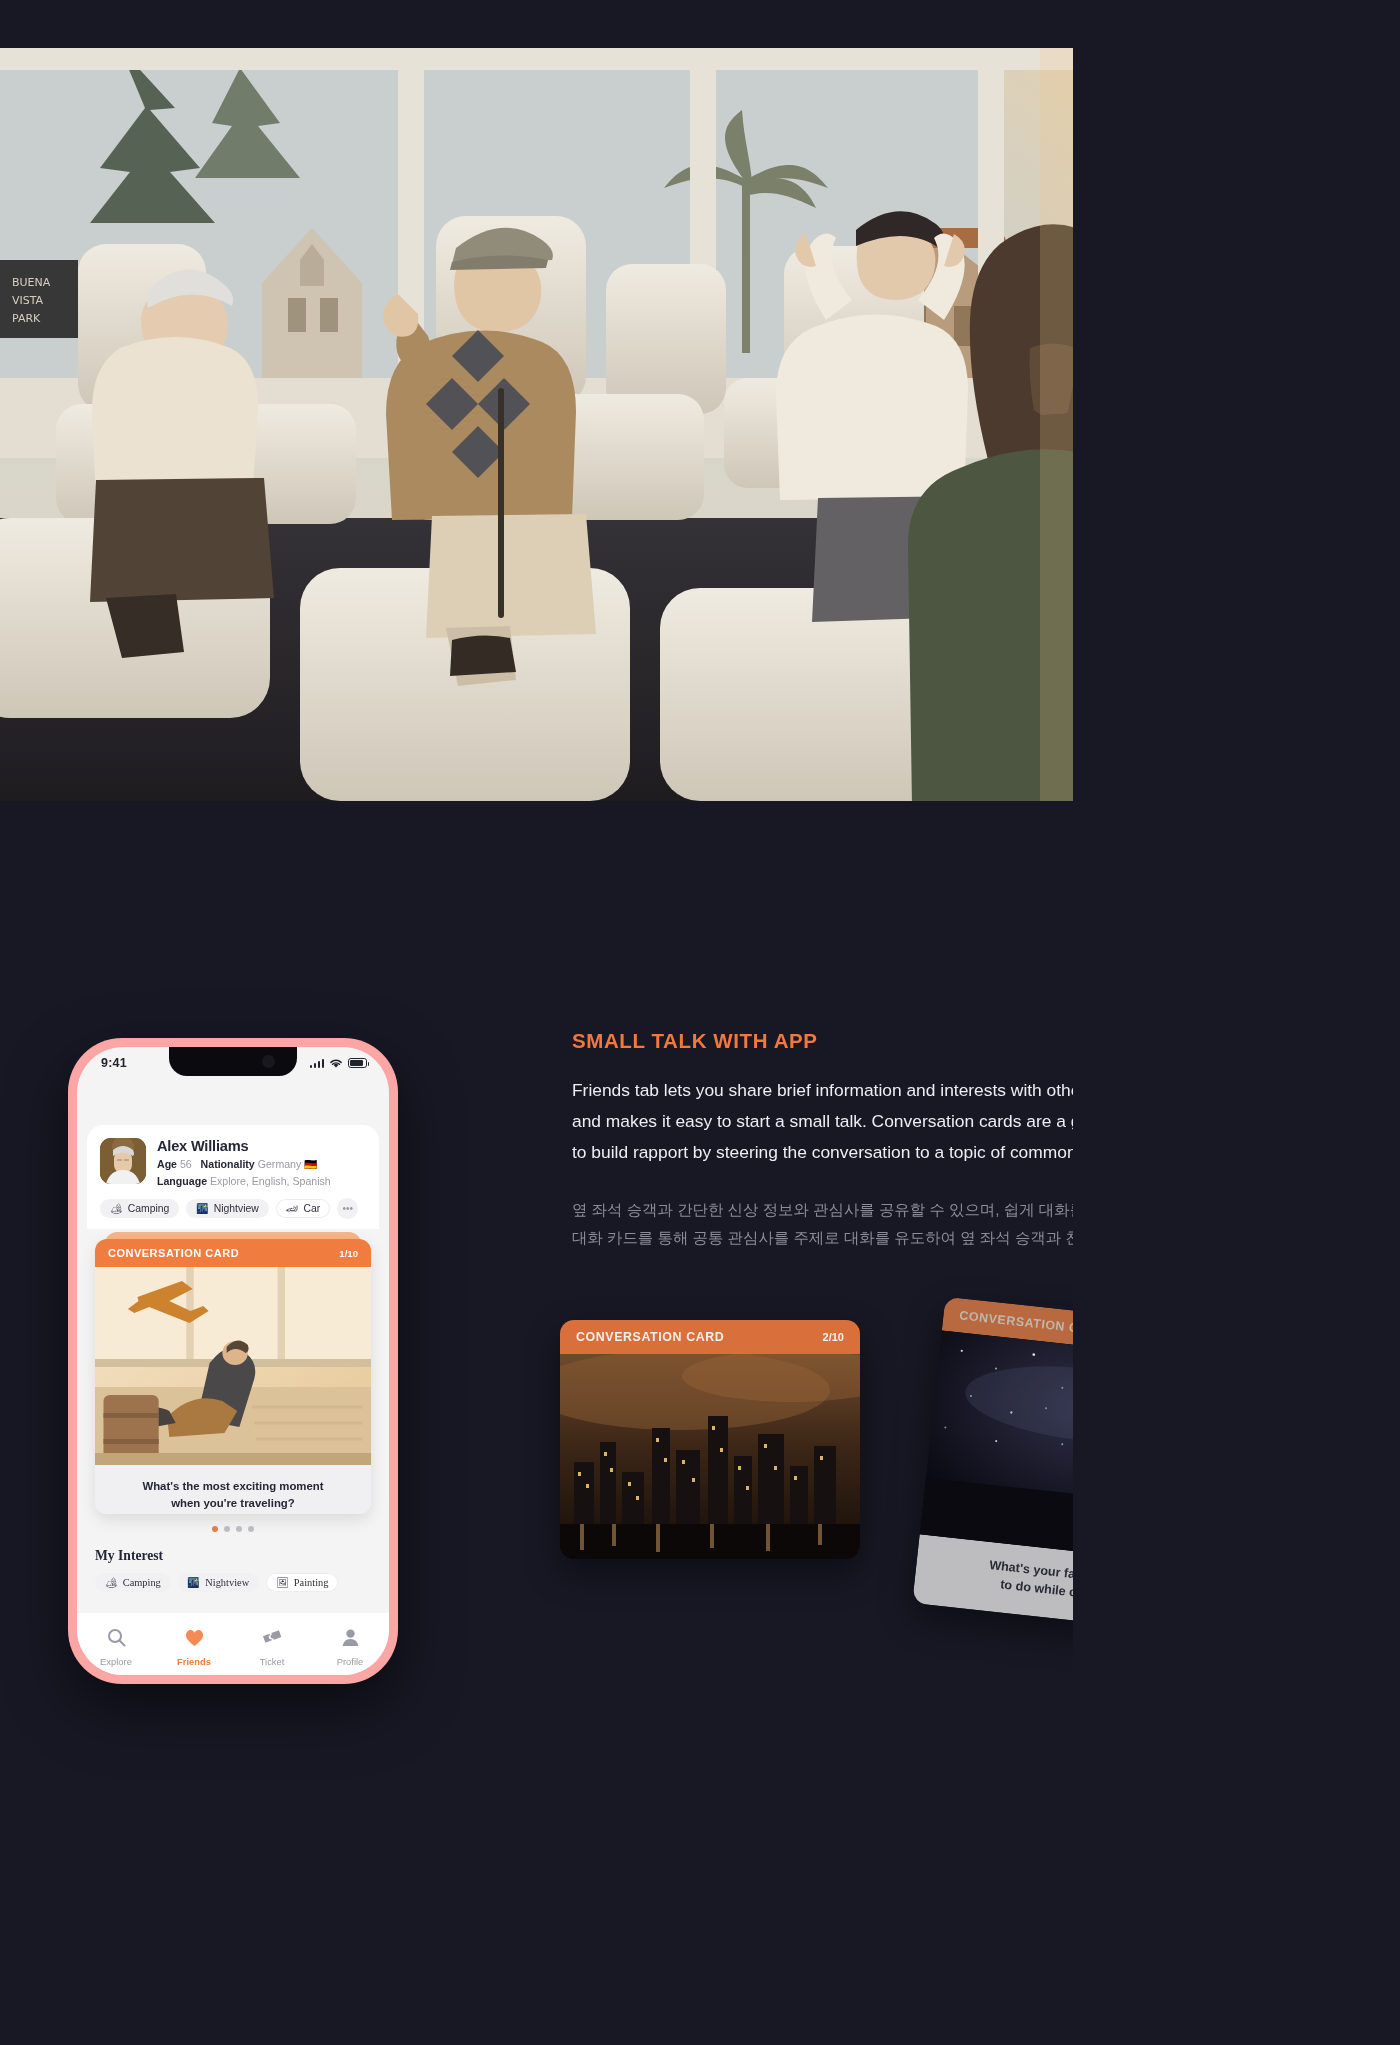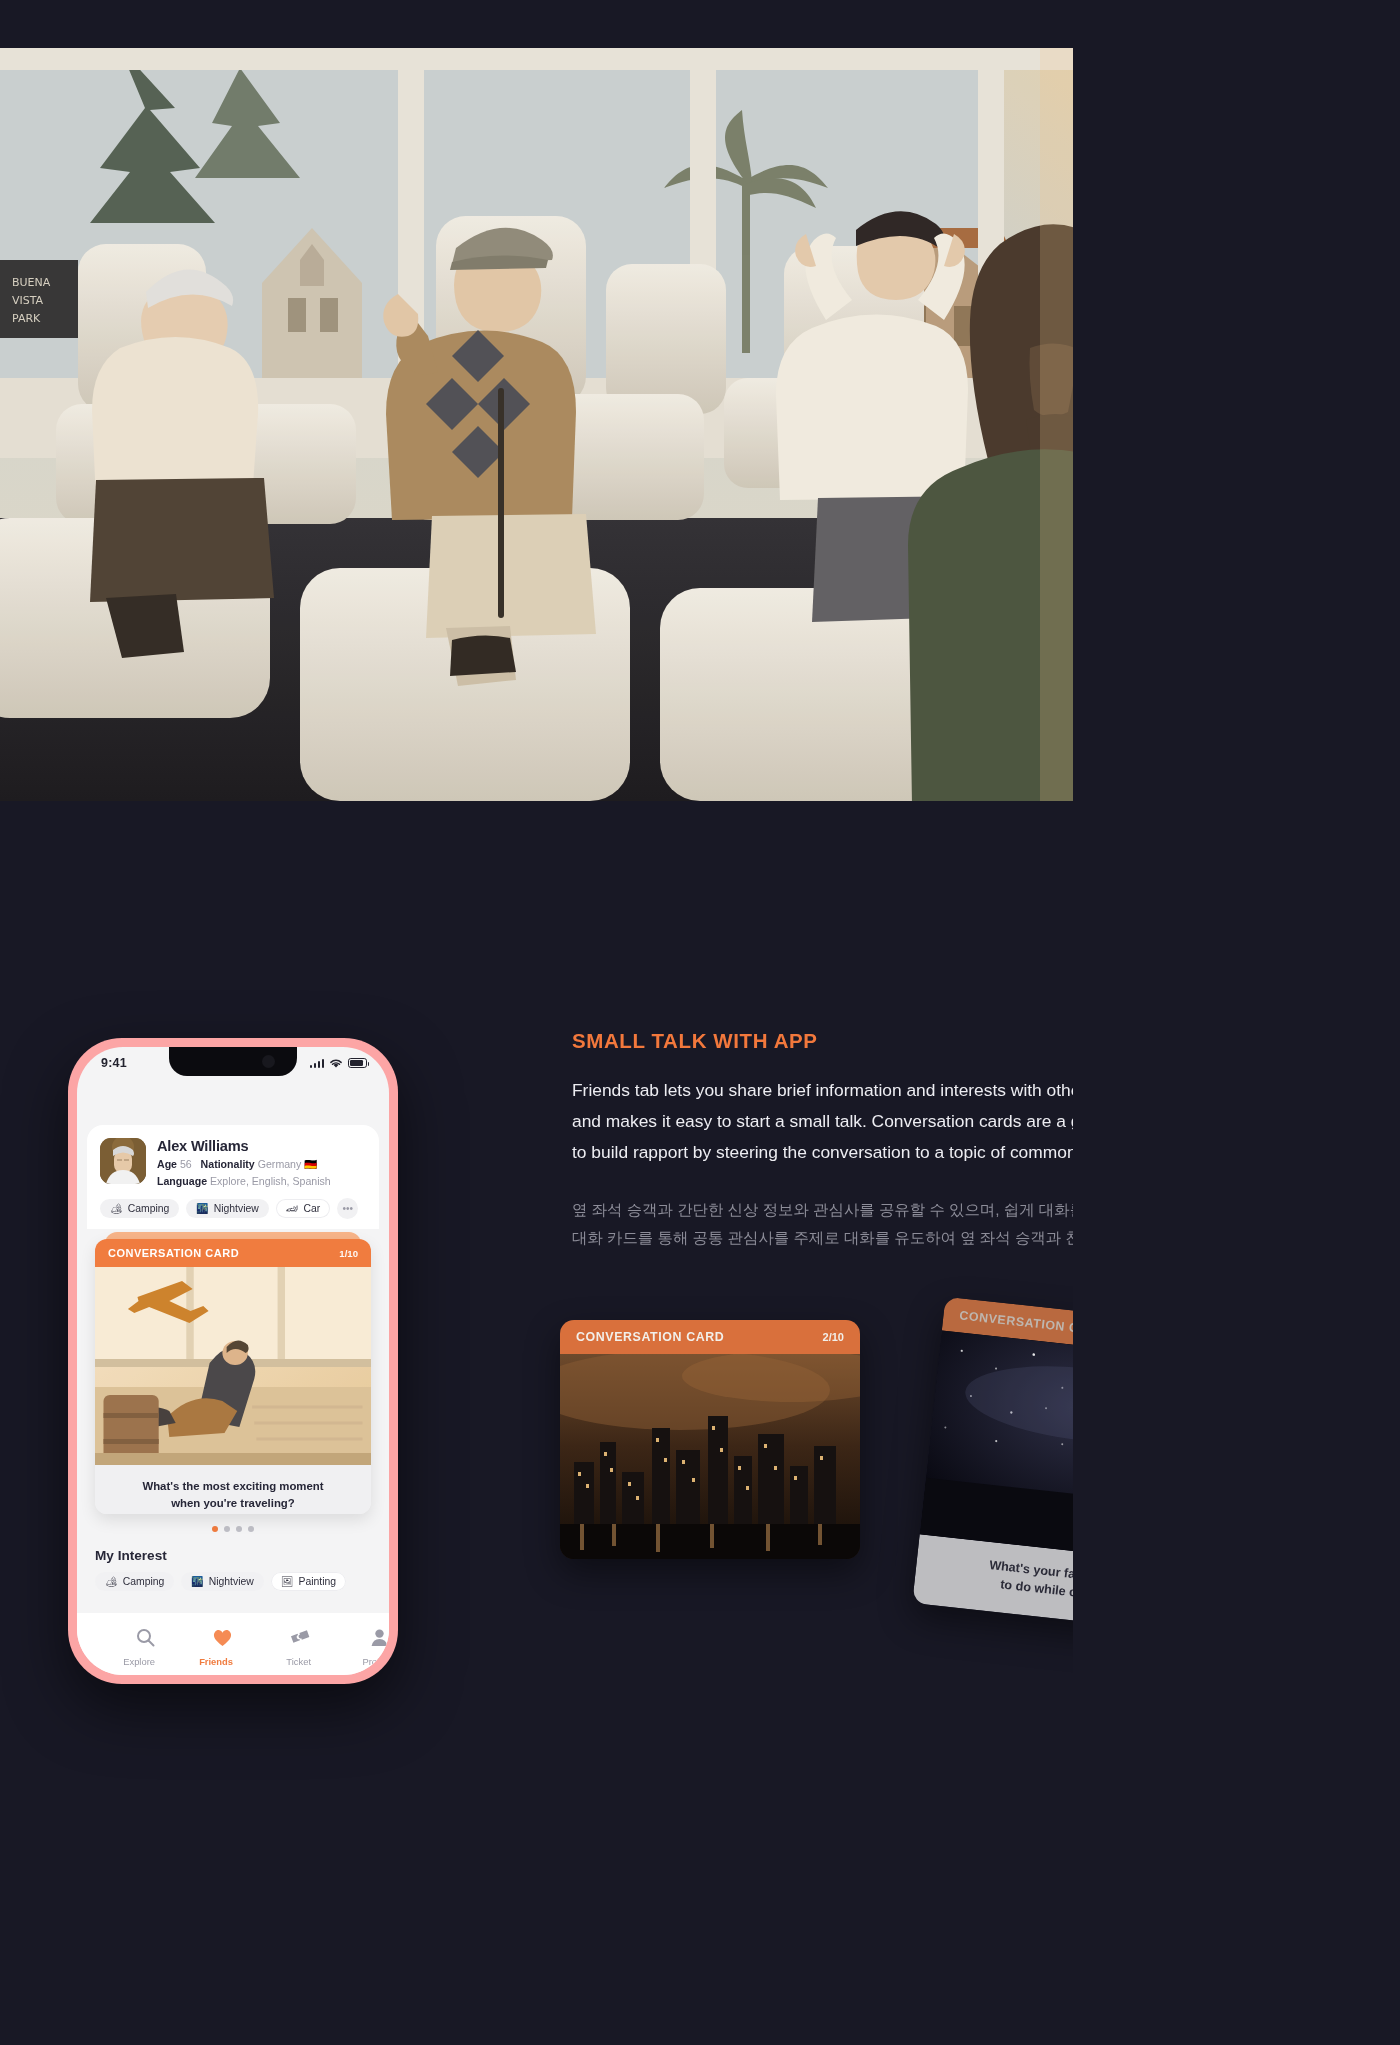--- a/index.html
+++ b/index.html
@@ -121,29 +121,29 @@
   .cc-img { height: 198px; position: relative; overflow:hidden; background:#e7d8c4; }
   .cc-img svg { position:absolute; inset:0; width:100%; height:100%; }
   .cc-cap {
     background:#F0F0F2; text-align:center; padding: 13px 10px 3px;
     font-size: 11.4px; font-weight: 700; color:#262637; line-height: 1.45;
   }
   .pager { display:flex; gap:6px; justify-content:center; margin-top: 12px; }
   .pager i { width:6px;height:6px;border-radius:50%;background:#BFBFC6;display:block; }
   .pager i.on { background:#F07C3F; }
 
-  .my-int { margin: 16px 18px 16px; }
+  .my-int { margin: 16px 18px 16px; font-family: Liberation Serif, serif; }
   .my-int h3 { font-size: 13.6px; font-weight:700; color:#262637; }
   .my-int .chips { margin-top: 9px; }
 
   .tabbar {
     position:absolute; left:0; right:0; bottom:0; height:62px; background:#fff;
     display:flex; align-items:center; padding-top: 6px;
   }
-  .tab { flex:1; display:flex; flex-direction:column; align-items:flex-end; gap:8px; }
+  .tab { flex:1; display:flex; flex-direction:column; align-items:center; gap:8px; }
   .tab .ti { height: 21px; display:flex;align-items:center;justify-content:center; }
   .tab .tl { font-size: 9.4px; color:#9a9aa6; }
   .tab.active .tl { color:#F07C3F; font-weight:600; }
 
   
   .fcard { position:absolute; border-radius: 14px; overflow:hidden;
            box-shadow: 0 14px 34px rgba(0,0,0,.45); }
   .fc-head { display:flex; align-items:center; justify-content:space-between; padding: 10px 16px; }
   .fc-head .lbl { font-size: 12.4px; font-weight:700; letter-spacing:.6px; }
   .fc-head .idx { font-size: 11px; font-weight:700; }

